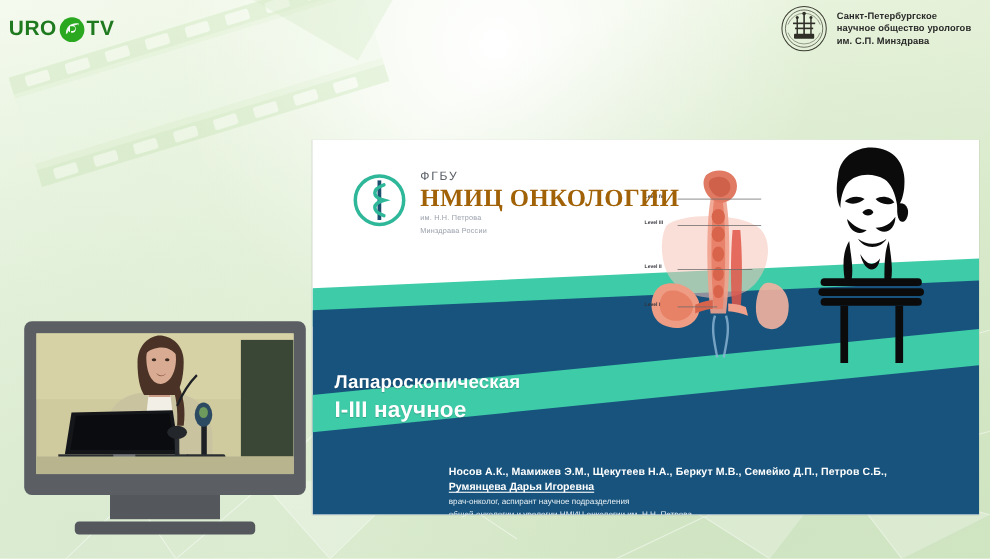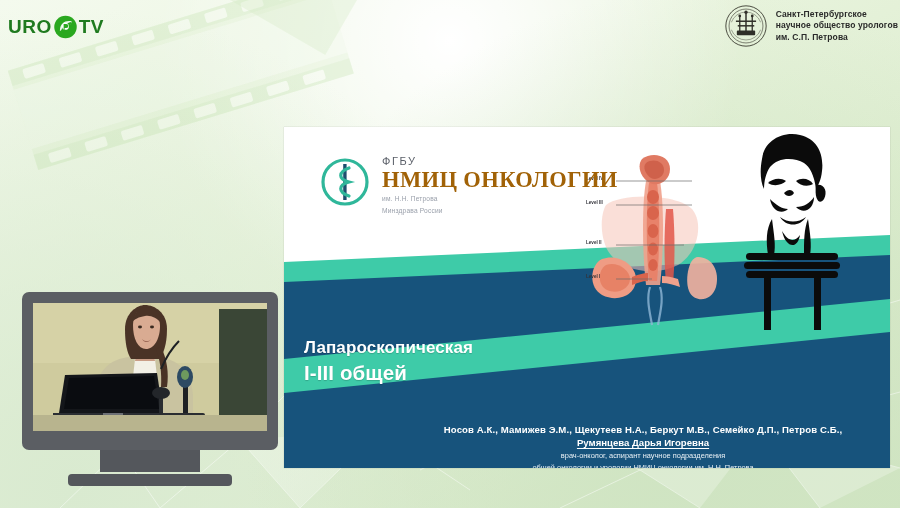--- a/index.html
+++ b/index.html
@@ -36,21 +36,21 @@
   }
   .urotv .txt {
     font-family: "Liberation Sans", sans-serif;
     font-weight: bold; font-size: 19px; color: #1f7a1f;
     letter-spacing: .5px;
   }
   .urotv .mark { width: 34px; height: 34px; }
 
   
   .society {
-    position: absolute; right: 2px; top: 4px;
+    position: absolute; right: 17px; top: 4px;
     display: flex; align-items: center; gap: 8px;
   }
   .society .emblem { width: 44px; height: 44px; flex: 0 0 44px; }
   .society .lines {
     font-family: "Liberation Sans", sans-serif;
     font-size: 8.5px; line-height: 11.5px;
     color: #2a2a2a; font-weight: bold; letter-spacing: .1px;
   }
 
   
@@ -101,21 +101,21 @@
     font-family: "Liberation Sans", sans-serif;
     text-shadow: 0 1px 1px rgba(0,0,0,.18);
   }
   .t-line1 { font-size: 17px; font-weight: bold; line-height: 25px; letter-spacing: .1px; }
   .t-line2 { font-size: 20.5px; font-weight: bold; line-height: 25px; letter-spacing: .1px; }
   .t-line3 { font-size: 20.5px; font-weight: bold; line-height: 26px; letter-spacing: .1px; }
 
   
   .authors {
     position: absolute; right: 12px; top: 296px;
-    width: 470px; text-align: center; color: #ffffff;
+    width: 470px; text-align: left; color: #ffffff;
     font-family: "Liberation Sans", sans-serif;
   }
   .a-names { font-size: 9.6px; font-weight: bold; line-height: 13px; letter-spacing: .1px; }
   .a-high  { font-size: 9.6px; font-weight: bold; line-height: 13px;
              text-decoration: underline; text-underline-offset: 2px; }
   .a-role  { font-size: 7.4px; line-height: 10px; margin-top: 2px; color: #e9f1f6; font-weight: normal; }
 
   
   #monitor { position: absolute; left: 22px; top: 292px; width: 256px; height: 196px; }
   .mon-bezel {
@@ -221,21 +221,21 @@
         <circle cx="30.8" cy="13" r="1.5"></circle>
       </g>
       <g fill="none" stroke="#3c3c32" stroke-width=".6" opacity=".8">
         <path d="M8 20 A17 17 0 0 1 40 20"></path>
         <path d="M8 28 A17 17 0 0 0 40 28"></path>
       </g>
     </svg>
     <div class="lines">
       <div>Санкт-Петербургское</div>
       <div>научное общество урологов</div>
-      <div>им. С.П. Петрова</div>
+      <div>им. С.П. Минздрава</div>
     </div>
   </div>
 
   <div id="slide">
 
     <svg class="slide-svg" viewBox="0 0 606 341" preserveAspectRatio="none">
       <rect x="0" y="0" width="606" height="341" fill="#ffffff"></rect>
 
       <polygon points="0,135 606,108 606,142 0,170" fill="#3ecba8"></polygon>
 
@@ -334,21 +334,21 @@
       <div class="nmic-text">
         <div class="nmic-fgbu">ФГБУ</div>
         <div class="nmic-name">НМИЦ ОНКОЛОГИИ</div>
         <div class="nmic-sub">им. Н.Н. Петрова</div>
         <div class="nmic-sub">Минздрава России</div>
       </div>
     </div>
 
     <div class="slide-title">
       <div class="t-line1">Лапароскопическая</div>
-      <div class="t-line3">I-III общей</div>
+      <div class="t-line3">I-III научное</div>
     </div>
 
     <div class="authors">
       <div class="a-names">Носов А.К., Мамижев Э.М., Щекутеев Н.А., Беркут М.В., Семейко Д.П., Петров С.Б.,</div>
       <div class="a-high">Румянцева Дарья Игоревна</div>
       <div class="a-role">врач-онколог, аспирант научное подразделения</div>
       <div class="a-role">общей онкологии и урологии НМИЦ онкологии им. Н.Н. Петрова</div>
     </div>
   </div>
 

